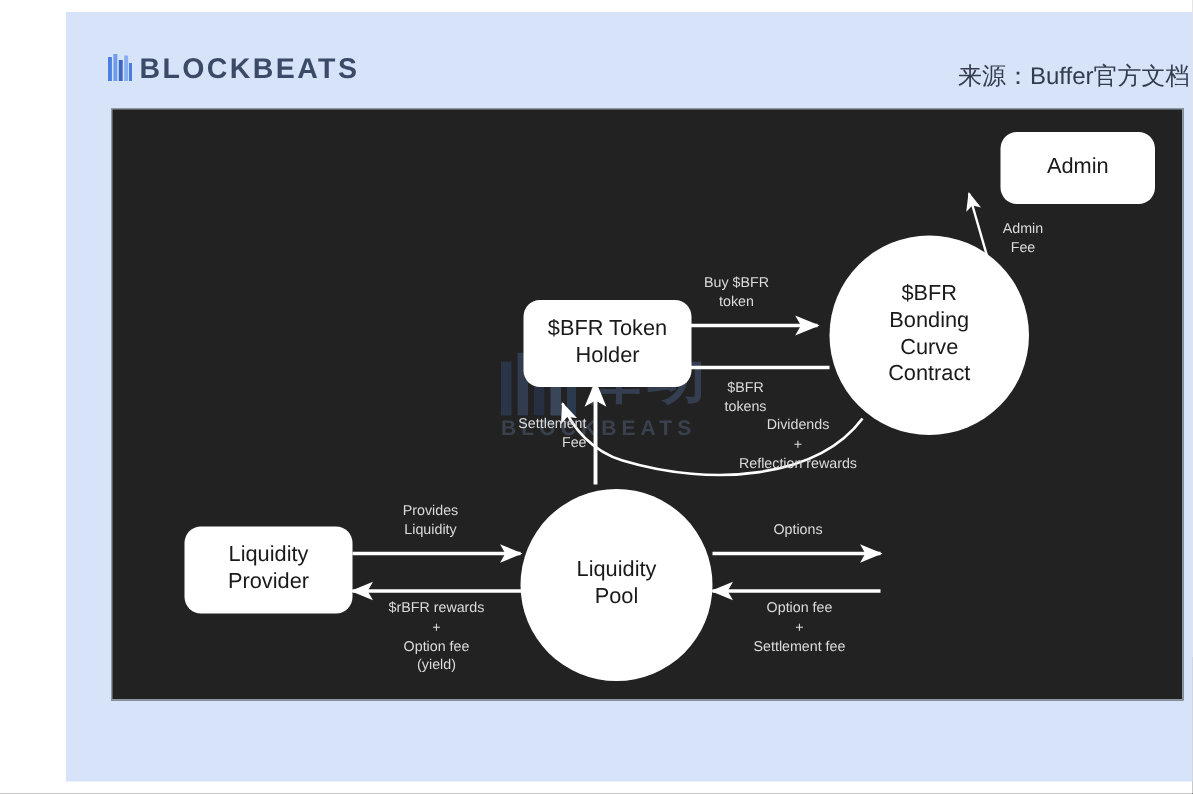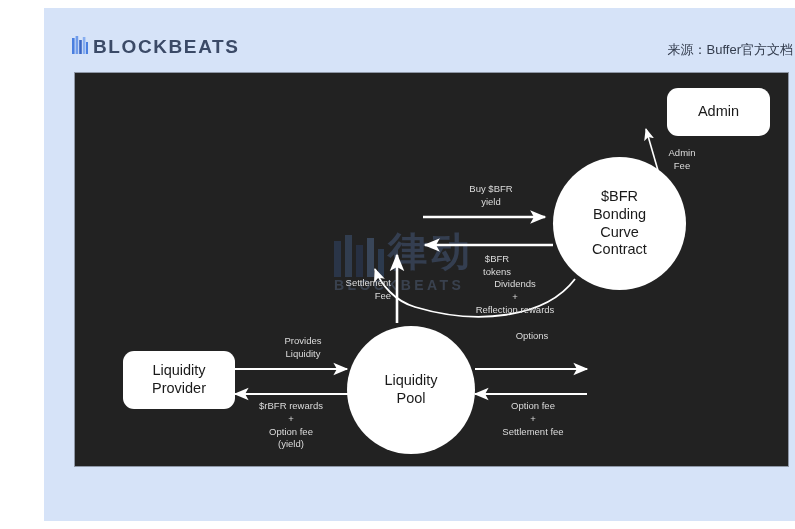--- a/index.html
+++ b/index.html
@@ -56,21 +56,21 @@
     font-size: 19px;
     font-weight: 700;
     letter-spacing: 1.6px;
     color: #3b4a67;
     line-height: 19px;
   }
   #source-label {
     position: absolute;
     right: 26px;
     top: 33px;
-    font-size: 13px;
+    font-size: 16px;
     color: #333c4d;
     font-family: "Liberation Sans", sans-serif;
     white-space: nowrap;
   }
   
   #panel {
     position: absolute;
     left: 30px;
     top: 64px;
     width: 715px;
@@ -223,53 +223,55 @@
         <line x1="512" y1="321" x2="400" y2="321" stroke="#ffffff" stroke-width="2.2" marker-end="url(#ah)"></line>
       </svg>
 
       <div class="node node-box" style="left:592px; top:15px; width:103px; height:48px;">Admin</div>
 
       <div class="node node-circle" style="left: 478px; top: 84px; width: 133px; height: 133px; white-space: pre-line;">$BFR
 Bonding
 Curve
 Contract</div>
 
+      <div class="node node-box" style="left: 274px; top: 127px; width: 112px; height: 58px; white-space: pre-line;">$BFR Token
+Holder</div>
 
       <div class="node node-circle" style="left: 272px; top: 253px; width: 128px; height: 128px; white-space: pre-line;">Liquidity
 Pool</div>
 
       <div class="node node-box" style="left: 48px; top: 278px; width: 112px; height: 58px; white-space: pre-line;">Liquidity
 Provider</div>
 
 
       <div class="edge-label" style="left: 578px; top: 74px; width: 58px; white-space: pre-line;">Admin
 Fee</div>
 
       <div class="edge-label" style="left: 382px; top: 110px; width: 68px; white-space: pre-line;">Buy $BFR
-yield</div>
+token</div>
 
       <div class="edge-label" style="left: 392px; top: 180px; width: 60px; white-space: pre-line;">$BFR
 tokens</div>
 
-      <div class="edge-label" style="left: 372px; top: 205px; width: 136px; white-space: pre-line;">Dividends
+      <div class="edge-label" style="left: 389px; top: 205px; width: 136px; white-space: pre-line;">Dividends
 +
 Reflection rewards</div>
 
       <div class="edge-label" style="left: 252px; top: 204px; width: 64px; white-space: pre-line; text-align: right;">Settlement
 Fee</div>
 
-      <div class="edge-label" style="left: 192px; top: 262px; width: 72px; white-space: pre-line;">Provides
+      <div class="edge-label" style="left: 176px; top: 262px; width: 72px; white-space: pre-line;">Provides
 Liquidity</div>
 
       <div class="edge-label" style="left: 168px; top: 327px; width: 96px; white-space: pre-line;">$rBFR rewards
 +
 Option fee
 (yield)</div>
 
-      <div class="edge-label" style="left:426px; top:257px; width:62px;">Options</div>
+      <div class="edge-label" style="left:426px; top:275px; width:62px;">Options</div>
 
       <div class="edge-label" style="left: 408px; top: 327px; width: 100px; white-space: pre-line;">Option fee
 +
 Settlement fee</div>
 
     </div>
   </div>
 </div>
 
 </body></html>

